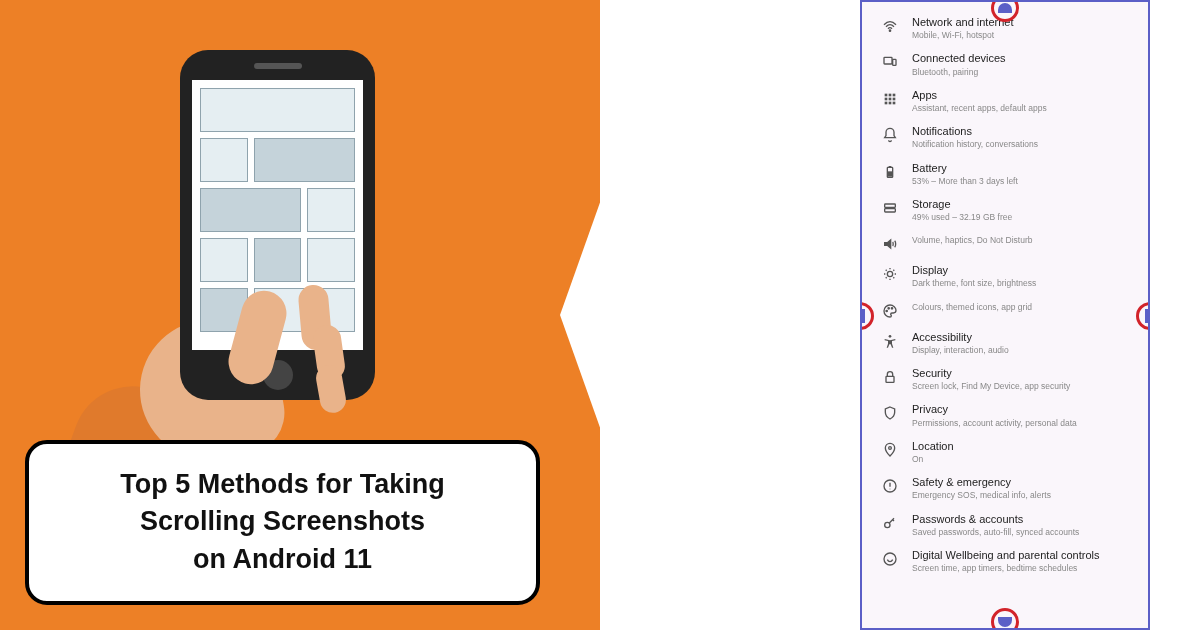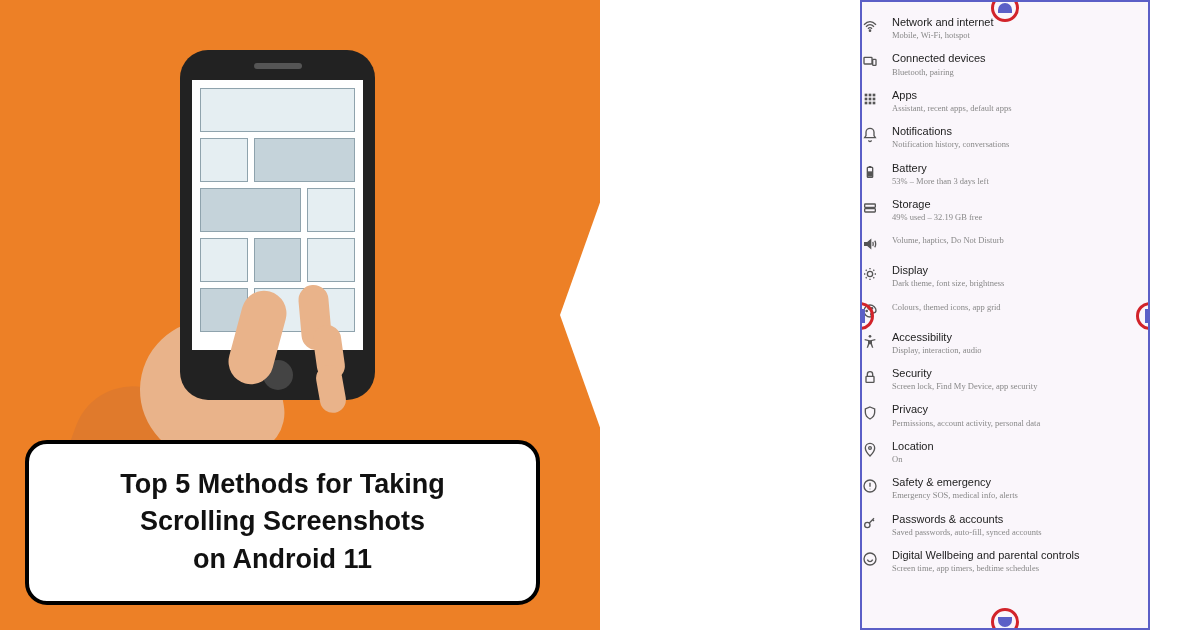--- a/index.html
+++ b/index.html
@@ -88,39 +88,39 @@
       text-align: center;
     }
     .title-card .line {
       font-size: 27px; font-weight: 700; line-height: 1.4; color: #111;
     }
     .settings-panel {
       position: absolute; right: 50px; top: 0;
       width: 290px; height: 630px;
       background: #faf6fb;
       border: 2px solid #5b5fc7;
-      padding: 8px 0;
+      padding: 8px 20px;
       overflow: hidden;
     }
     .settings-item {
       display: flex; align-items: flex-start; gap: 14px; padding: 6px 0;
     }
     .settings-icon {
       width: 16px; height: 16px; margin-top: 2px;
       color: #555; flex-shrink: 0;
       display: flex; align-items: center; justify-content: center;
       font-size: 12px;
     }
     .settings-text { flex: 1; min-width: 0; }
     .settings-title {
       font-size: 11px; font-weight: 500; color: #222; line-height: 1.2;
     }
     .settings-sub {
       font-size: 8.5px; color: #888; line-height: 1.2; margin-top: 1px;
-      white-space: nowrap; overflow: hidden; text-overflow: ellipsis; font-family: Liberation Serif, serif;
+      white-space: nowrap; overflow: hidden; text-overflow: ellipsis;
     }
     .marker {
       position: absolute;
       width: 28px; height: 28px;
       border: 3px solid #d2232a;
       border-radius: 50%;
       display: flex; align-items: center; justify-content: center;
     }
     .marker::after {
       content: '';

